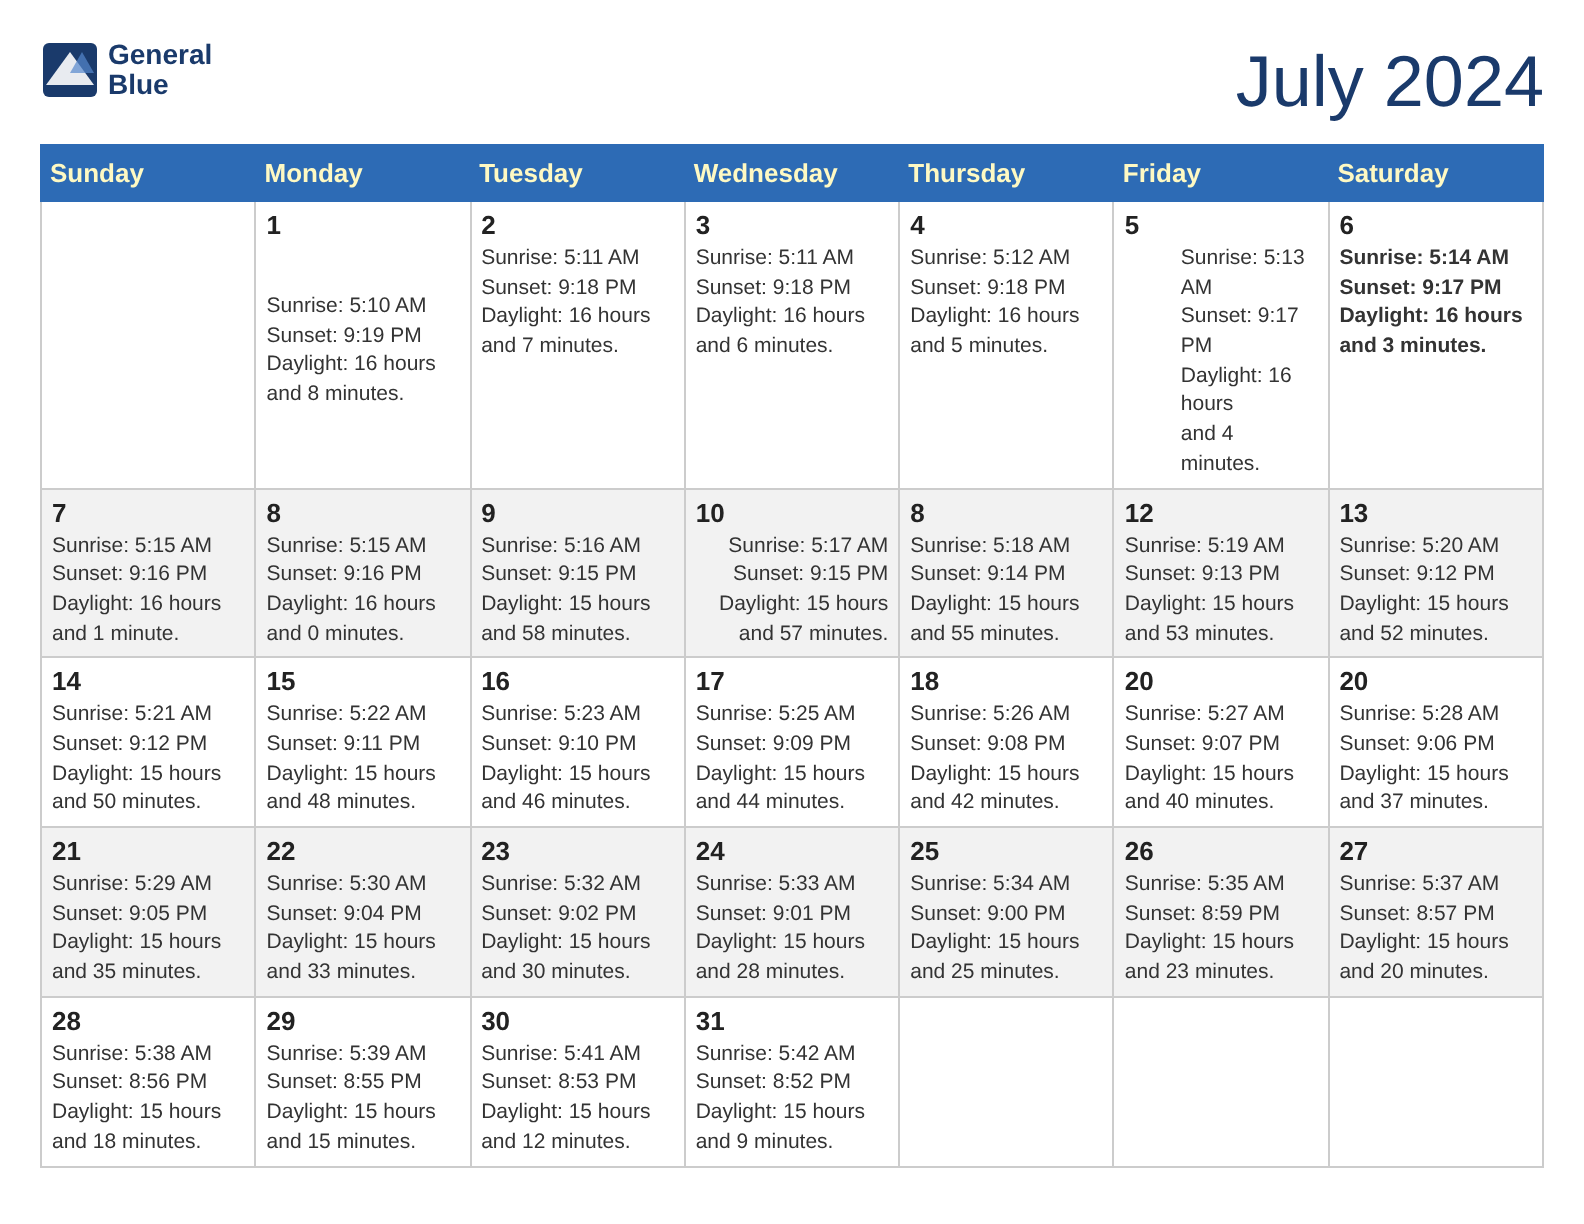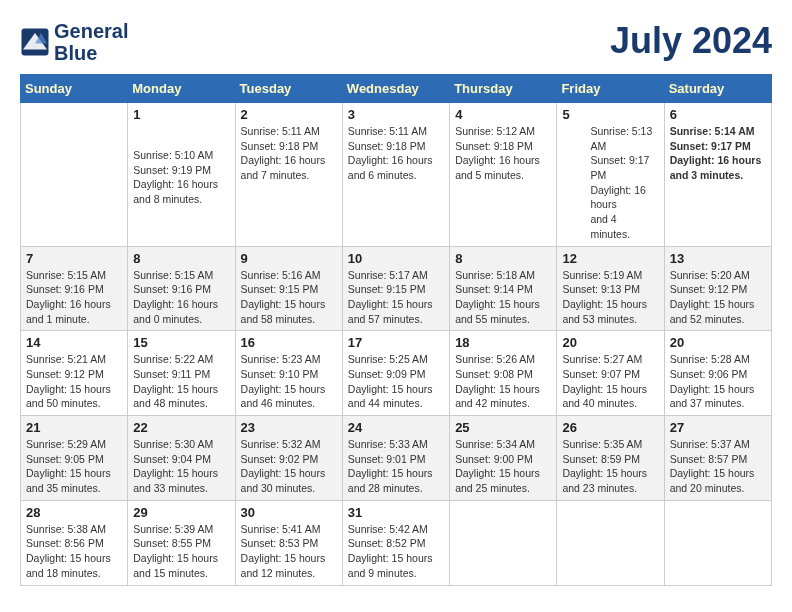--- a/index.html
+++ b/index.html
@@ -17,35 +17,35 @@
       margin-bottom: 10px;
     }
     .logo {
       display: flex;
       align-items: center;
       gap: 4px;
     }
     .logo-text {
       display: flex;
       flex-direction: column;
-      font-size: 20px;
+      font-size: 14px;
       font-weight: bold;
       color: #1a3a6b;
       line-height: 1.1;
     }
     .logo-icon {
       width: 30px;
       height: 30px;
     }
     .title-block {
       text-align: right;
     }
     .month-year {
       font-size: 36px;
-      font-weight: bold;
+      font-weight: normal;
       color: #1a3a6b;
     }
     .location {
       font-size: 16px;
       color: #333;
     }
     .calendar-table {
       width: 100%;
       border-collapse: collapse;
       border: 1px solid #ccc;
@@ -183,21 +183,21 @@
         </td>
         <td>
           <span class="day-number">9</span>
           <div class="day-info" style="white-space: pre-line;">Sunrise: 5:16 AM
 Sunset: 9:15 PM
 Daylight: 15 hours
 and 58 minutes.</div>
         </td>
         <td>
           <span class="day-number">10</span>
-          <div class="day-info" style="white-space: pre-line;">Sunrise: 5:17 AM
+          <div class="day-info" style="white-space: pre-line; text-align: right;">Sunrise: 5:17 AM
 Sunset: 9:15 PM
 Daylight: 15 hours
 and 57 minutes.</div>
         </td>
         <td>
           <span class="day-number">8</span>
           <div class="day-info" style="white-space: pre-line;">Sunrise: 5:18 AM
 Sunset: 9:14 PM
 Daylight: 15 hours
 and 55 minutes.</div>

